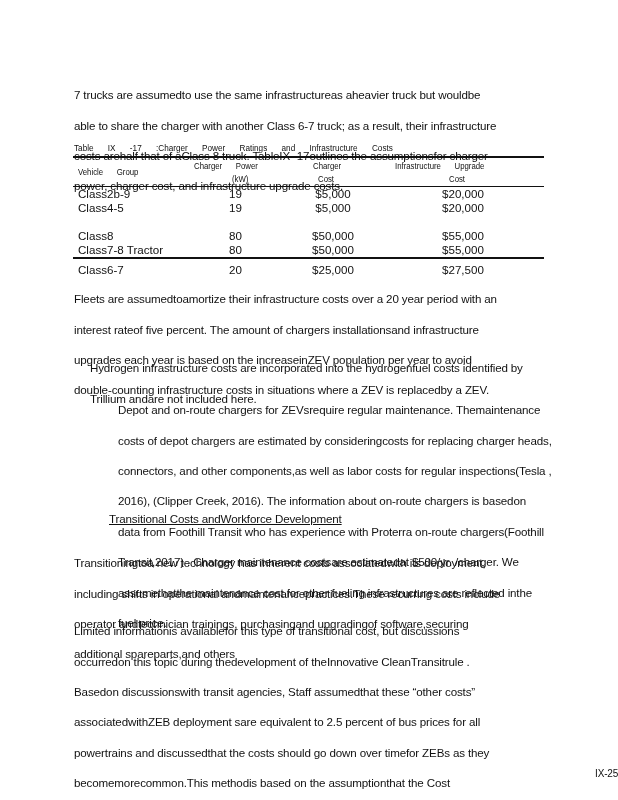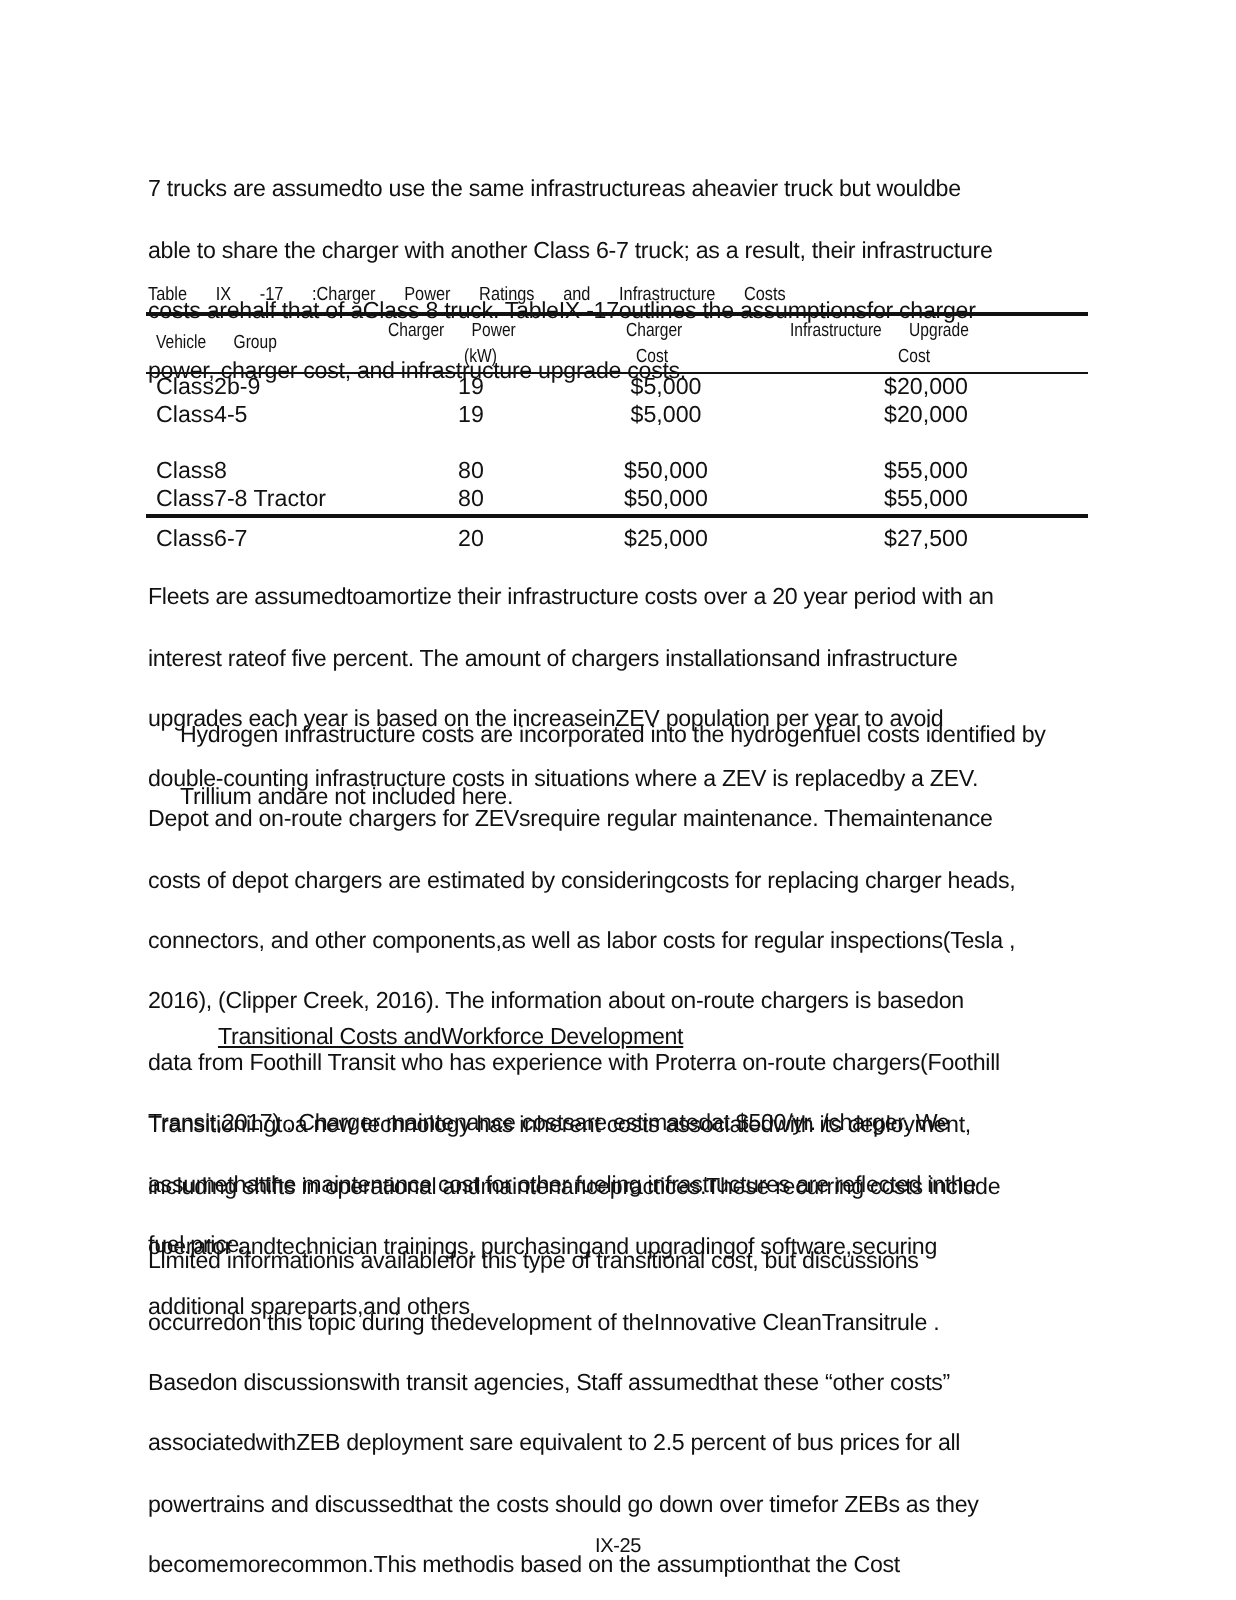--- a/index.html
+++ b/index.html
@@ -74,39 +74,39 @@
       position: absolute;
       top: 0;
       white-space: nowrap;
     }
     .c-group { left: 0; }
     .c-power { left: 110px; width: 95px; text-align: center; }
     .c-charger { left: 210px; width: 90px; text-align: center; }
     .c-infra { left: 340px; width: 90px; text-align: center; }
     #p2 { top: 276px; }
     #p3 { top: 345px; margin-left: 16px; }
-    #p4 { top: 387px; }
+    #p4 { top: 387px; margin-left: 44px; }
     .heading {
       position: absolute;
       top: 511px;
       left: 109px;
       font-size: 11.6px;
       line-height: 15px;
       letter-spacing: -0.15px;
       white-space: nowrap;
       text-decoration: underline;
     }
     #p5 { top: 540px; }
     #p6 { top: 608px; }
     .page-number {
       position: absolute;
       top: 768px;
       left: 0;
       width: 618px;
-      text-align: center;
+      text-align: right;
       font-size: 10px;
       letter-spacing: -0.2px;
     }
   </style>
 </head>
 <body>
 
 <div class="page">
 
   <div class="para" id="p1">

